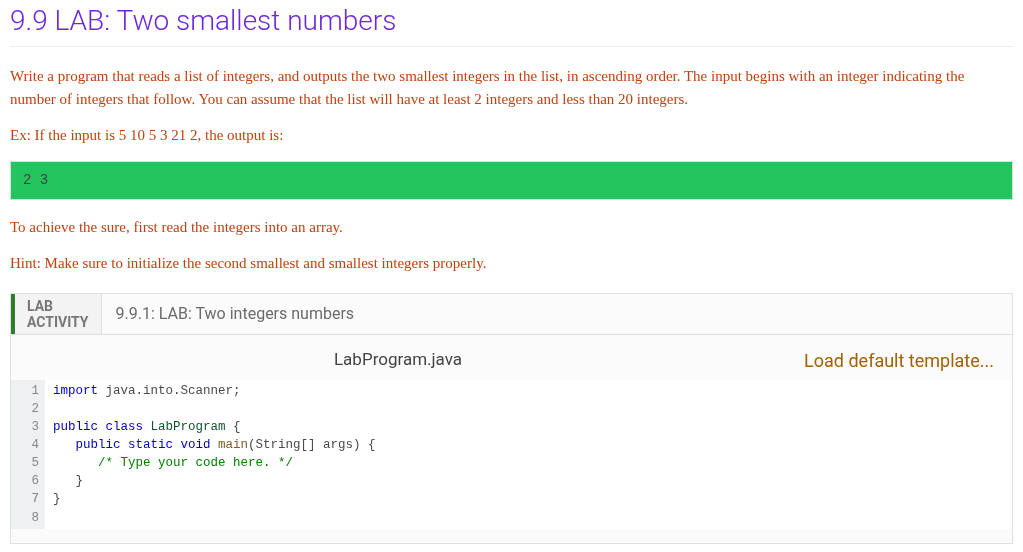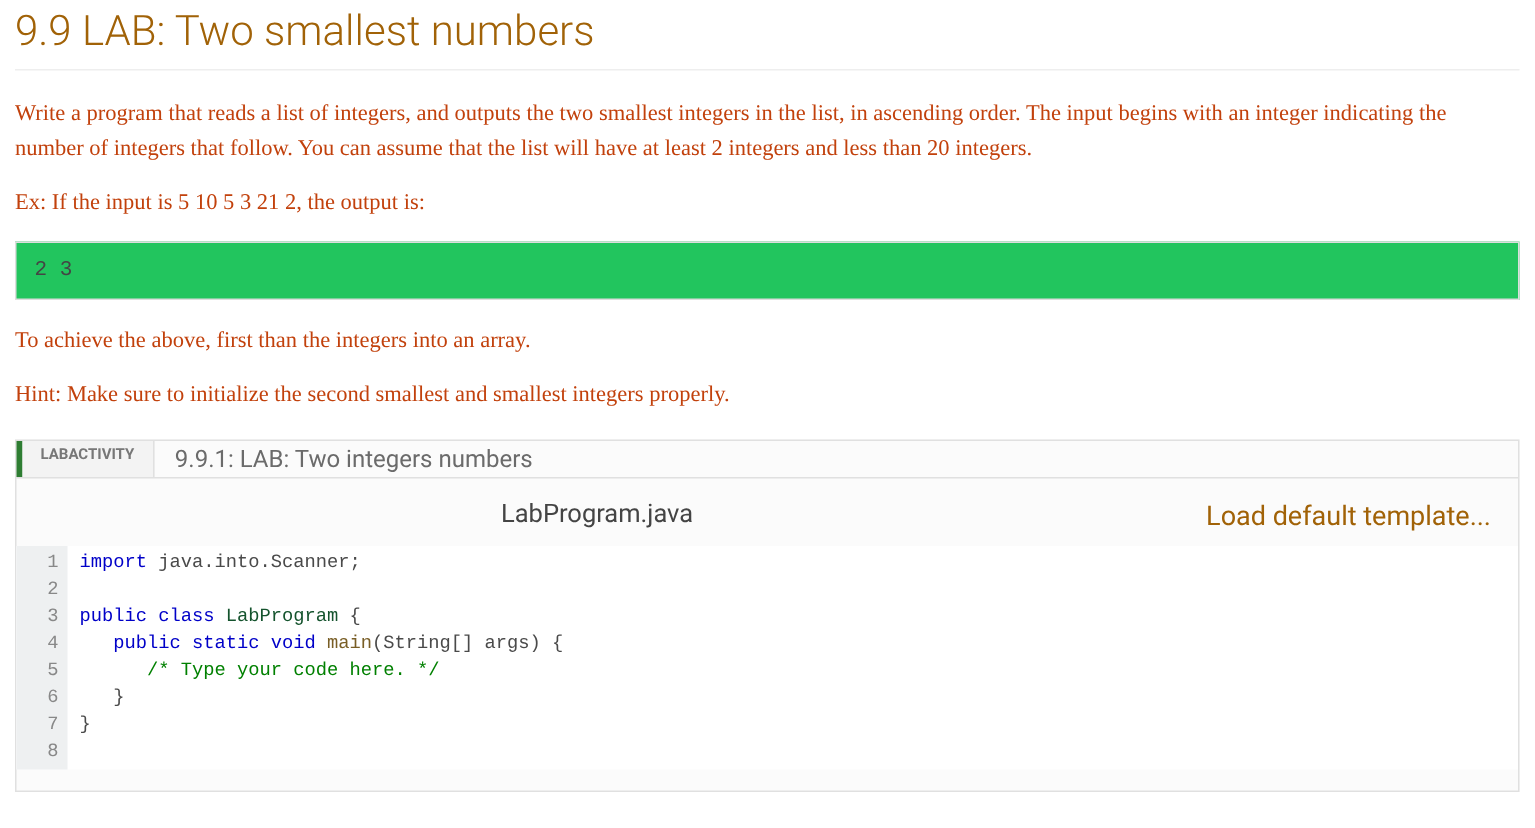--- a/index.html
+++ b/index.html
@@ -7,21 +7,21 @@
     font-family: -apple-system, BlinkMacSystemFont, "Segoe UI", Roboto, "Helvetica Neue", Arial, sans-serif;
     color: #4a4a4a;
     background: #fff;
     width: 1023px;
     font-size: 15px;
     line-height: 1.5;
   }
   .page { padding: 0 10px 10px 10px; }
   h1.title {
     font-weight: 300;
-    color: #a16207;
+    color: #6d28d9;
     font-size: 28px;
     margin-bottom: 18px;
     border-bottom: 1px solid #eee;
     padding-bottom: 4px;
   }
   p.prose { margin-bottom: 14px; color: #c2410c; font-family: Liberation Serif, serif; }
   .example-box {
     border: 1px solid #ddd;
     background: #22c55e;
     padding: 8px 12px;
@@ -36,24 +36,24 @@
     margin-top: 18px;
   }
   .activity-header {
     display: flex;
     align-items: stretch;
     border-bottom: 1px solid #e0e0e0;
   }
   .act-accent { width: 4px; background: #2e7d32; }
   .act-badge {
     display: flex;
-    flex-direction: row;
+    flex-direction: column;
     justify-content: center;
     padding: 4px 12px;
-    font-size: 10px;
+    font-size: 14px;
     font-weight: 700;
     color: #777;
     background: #f3f3f3;
     border-right: 1px solid #e0e0e0;
     line-height: 1.15;
   }
   .act-title {
     flex: 1;
     display: flex;
     align-items: center;
@@ -129,21 +129,21 @@
 <body>
 
 <div class="page">
   <h1 class="title">9.9 LAB: Two smallest numbers</h1>
 
   <p class="prose">Write a program that reads a list of integers, and outputs the two smallest integers in the list, in ascending order. The input begins with an integer indicating the number of integers that follow. You can assume that the list will have at least 2 integers and less than 20 integers.</p>
   <p class="prose">Ex: If the input is 5 10 5 3 21 2, the output is:</p>
 
   <div class="example-box">2 3</div>
 
-  <p class="prose">To achieve the above, first than the integers into an array.</p>
+  <p class="prose">To achieve the sure, first read the integers into an array.</p>
   <p class="prose">Hint: Make sure to initialize the second smallest and smallest integers properly.</p>
 
   <div class="activity-card">
     <div class="activity-header">
       <div class="act-accent"></div>
       <div class="act-badge">
         <span>LAB</span>
         <span>ACTIVITY</span>
       </div>
       <div class="act-title">9.9.1: LAB: Two integers numbers</div>

